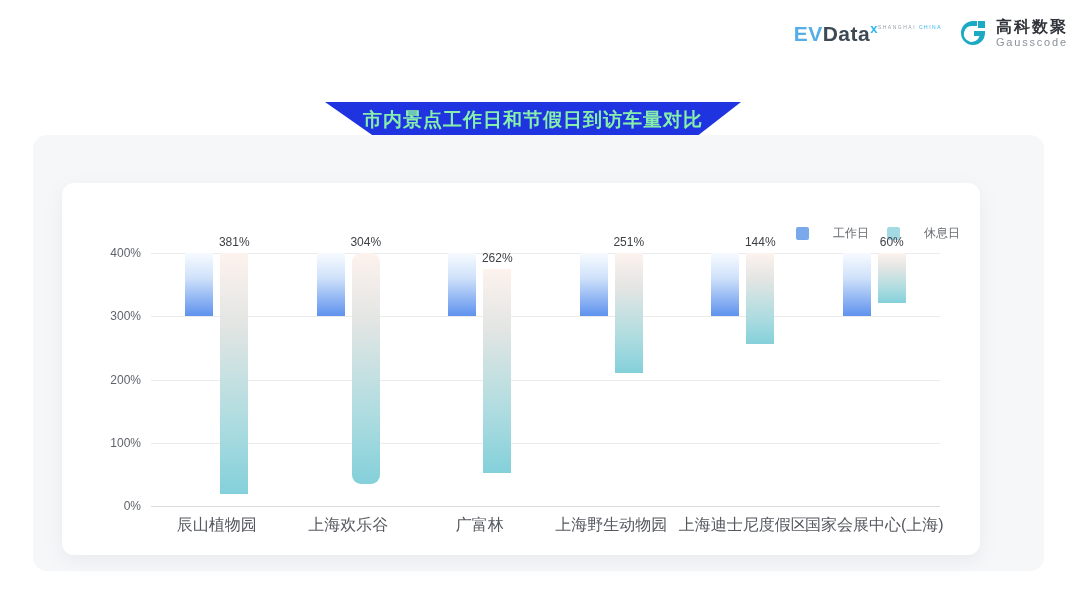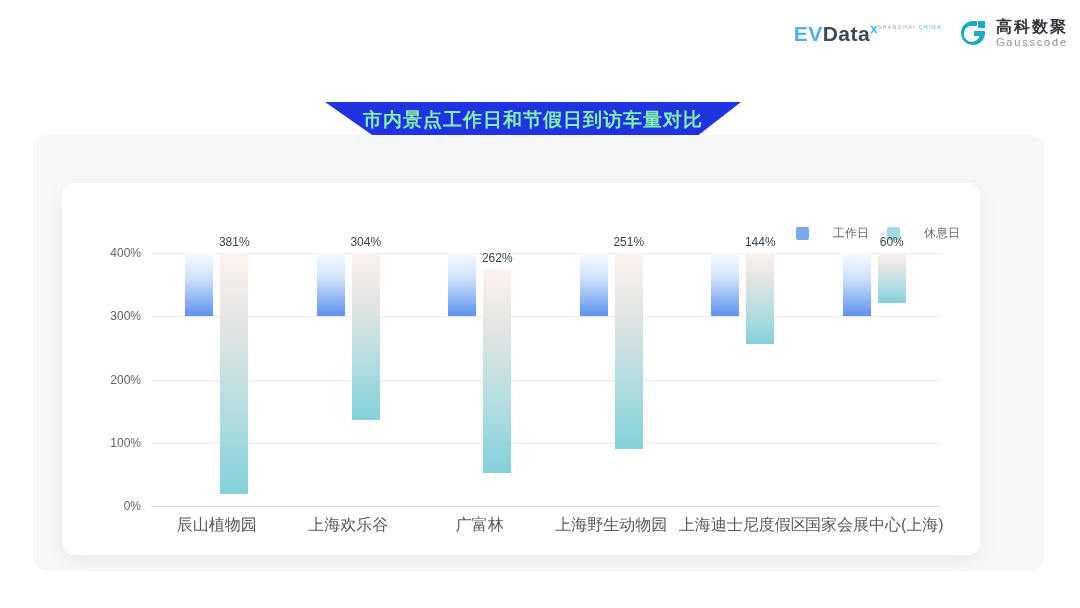--- a/index.html
+++ b/index.html
@@ -110,35 +110,35 @@
           <div class="groups">
             <div class="group">
               <div class="bar bar-workday" style="height: 63.25px;"></div>
               <div class="bar bar-restday" style="height: 240.982px;">
                 <span class="bar-value">381%</span>
               </div>
               <span class="cat-label">辰山植物园</span>
             </div>
             <div class="group">
               <div class="bar bar-workday" style="height: 63.25px;"></div>
-              <div class="bar bar-restday" style="height: 167px;">
+              <div class="bar bar-restday" style="height: 231px; border-radius: 9px;">
                 <span class="bar-value">304%</span>
               </div>
               <span class="cat-label">上海欢乐谷</span>
             </div>
             <div class="group">
               <div class="bar bar-workday" style="height: 63.25px;"></div>
               <div class="bar bar-restday" style="height: 204px; margin-top: 16px;">
                 <span class="bar-value">262%</span>
               </div>
               <span class="cat-label">广富林</span>
             </div>
             <div class="group">
               <div class="bar bar-workday" style="height: 63.25px;"></div>
-              <div class="bar bar-restday" style="height: 196px;">
+              <div class="bar bar-restday" style="height: 120px;">
                 <span class="bar-value">251%</span>
               </div>
               <span class="cat-label">上海野生动物园</span>
             </div>
             <div class="group">
               <div class="bar bar-workday" style="height: 63.25px;"></div>
               <div class="bar bar-restday" style="height: 91.08px;">
                 <span class="bar-value">144%</span>
               </div>
               <span class="cat-label">上海迪士尼度假区</span>

